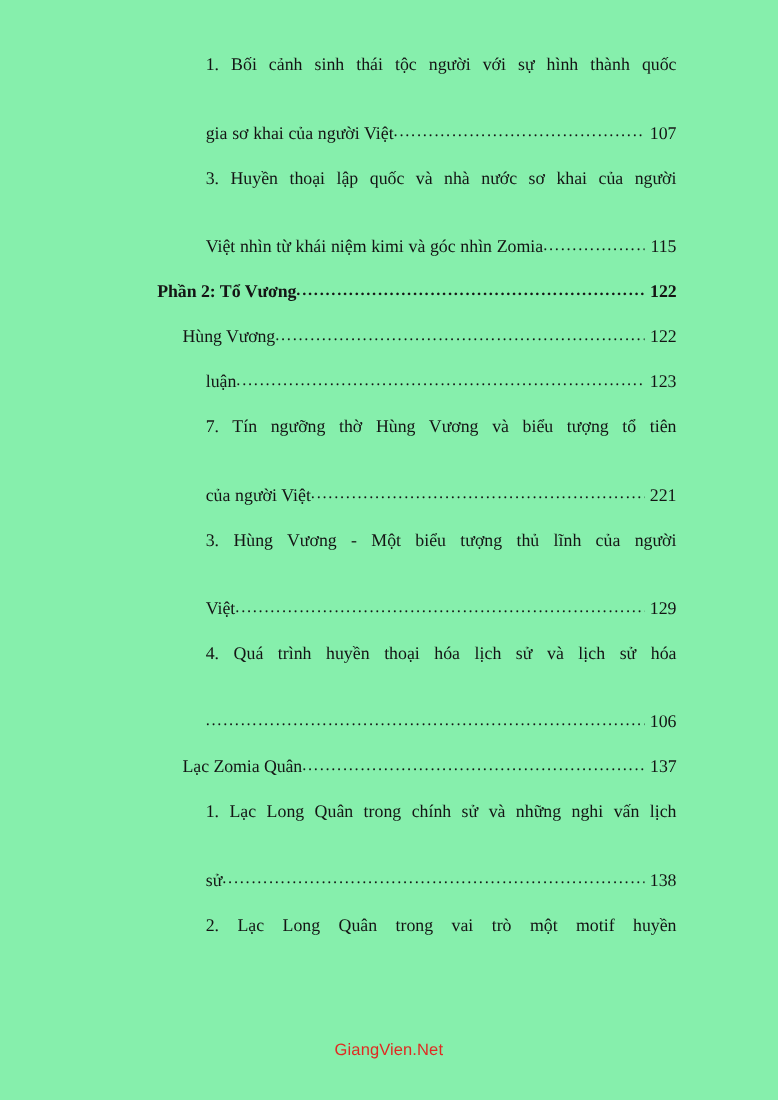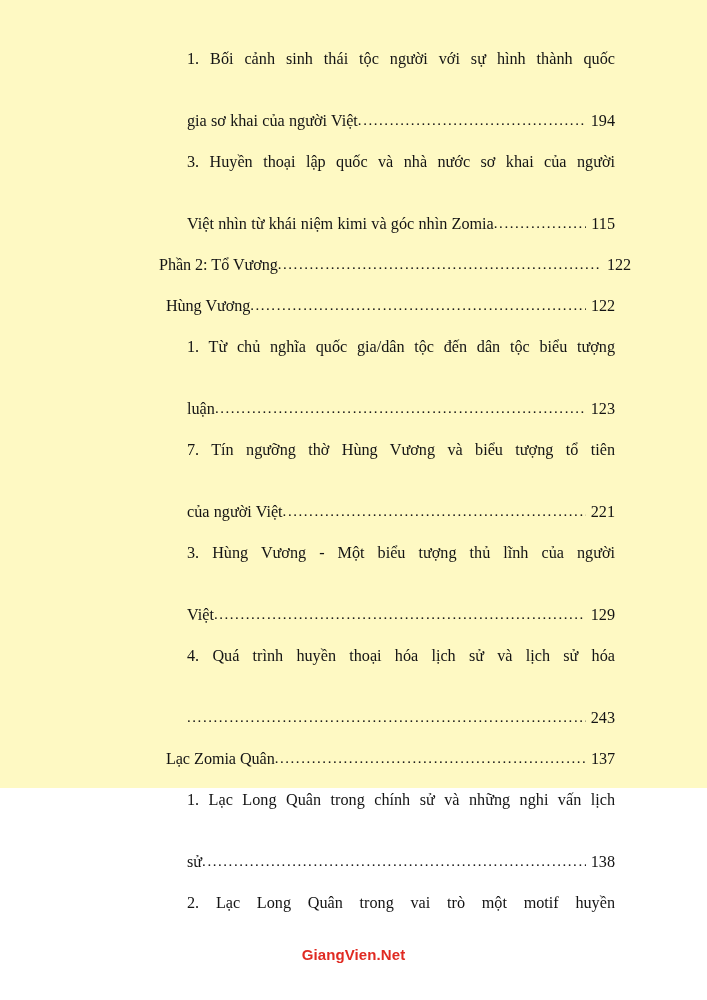--- a/index.html
+++ b/index.html
@@ -16,22 +16,22 @@
     font-family: "Liberation Serif", "DejaVu Serif", serif;
     color: #141414;
     -webkit-font-smoothing: antialiased;
   }
 
   
   #page {
     position: absolute;
     left: 0; top: 0;
     width: 707px;
-    height: 788px;
-    background: #fef9c3;
+    height: 1000px;
+    background: #86efac;
   }
 
   #toc {
     position: absolute;
     left: 143px;
     top: 44px;
     width: 472px;          
   }
 
   
@@ -40,21 +40,21 @@
     margin: 0 0 10px 0;
     font-size: 16.2px;
     line-height: 31px;
     text-align: justify;
     text-justify: inter-word;
     word-spacing: 0.2px;
   }
   .entry:last-child { margin-bottom: 0; }
 
   
-  .lvl-part    { margin-left: 16px;  width: 472px; font-weight: 400; letter-spacing: -0.1px; }
+  .lvl-part    { margin-left: 0px;  width: 472px; font-weight: 700; letter-spacing: -0.1px; }
   .lvl-section { margin-left: 23px; width: 449px; font-weight: 400; letter-spacing: -0.1px; }
   .lvl-item    { margin-left: 44px; width: 428px; font-weight: 400; }
   .tail {
     display: flex;
     align-items: flex-end;
     width: 100%;
   }
   .tail .txt { white-space: pre; flex: 0 0 auto; }
   .tail .leader {
     flex: 1 1 auto;
@@ -89,38 +89,38 @@
 
   
   #watermark {
     position: absolute;
     left: 0;
     top: 946px;
     width: 707px;
     text-align: center;
     font-family: "Liberation Sans", "DejaVu Sans", sans-serif;
     font-size: 15px;
-    font-weight: 700;
+    font-weight: 400;
     color: #e02a22;
     letter-spacing: 0.1px;
     user-select: none;
   }
 </style>
 </head>
 <body>
 
 <div id="page">
 
   <div id="toc">
       <div class="entry lvl-item">
         <span class="just">1. Bối cảnh sinh thái tộc người với sự hình thành quốc</span>
         <span class="tail">
           <span class="txt">gia sơ khai của người Việt</span>
           <span class="leader"></span>
-          <span class="pg">194</span>
+          <span class="pg">107</span>
         </span>
       </div>
       <div class="entry lvl-item">
         <span class="just">3. Huyền thoại lập quốc và nhà nước sơ khai của người</span>
         <span class="tail">
           <span class="txt">Việt nhìn từ khái niệm kimi và góc nhìn Zomia</span>
           <span class="leader"></span>
           <span class="pg">115</span>
         </span>
       </div>
@@ -132,21 +132,20 @@
         </span>
       </div>
       <div class="entry lvl-section">
         <span class="tail">
           <span class="txt">Hùng Vương</span>
           <span class="leader"></span>
           <span class="pg">122</span>
         </span>
       </div>
       <div class="entry lvl-item">
-        <span class="just">1. Từ chủ nghĩa quốc gia/dân tộc đến dân tộc biểu tượng</span>
         <span class="tail">
           <span class="txt">luận</span>
           <span class="leader"></span>
           <span class="pg">123</span>
         </span>
       </div>
       <div class="entry lvl-item">
         <span class="just">7. Tín ngưỡng thờ Hùng Vương và biểu tượng tổ tiên</span>
         <span class="tail">
           <span class="txt">của người Việt</span>
@@ -159,21 +158,21 @@
         <span class="tail">
           <span class="txt">Việt</span>
           <span class="leader"></span>
           <span class="pg">129</span>
         </span>
       </div>
       <div class="entry lvl-item">
         <span class="just">4. Quá trình huyền thoại hóa lịch sử và lịch sử hóa</span>
         <span class="tail">
           <span class="leader"></span>
-          <span class="pg">243</span>
+          <span class="pg">106</span>
         </span>
       </div>
       <div class="entry lvl-section">
         <span class="tail">
           <span class="txt">Lạc Zomia Quân</span>
           <span class="leader"></span>
           <span class="pg">137</span>
         </span>
       </div>
       <div class="entry lvl-item">

